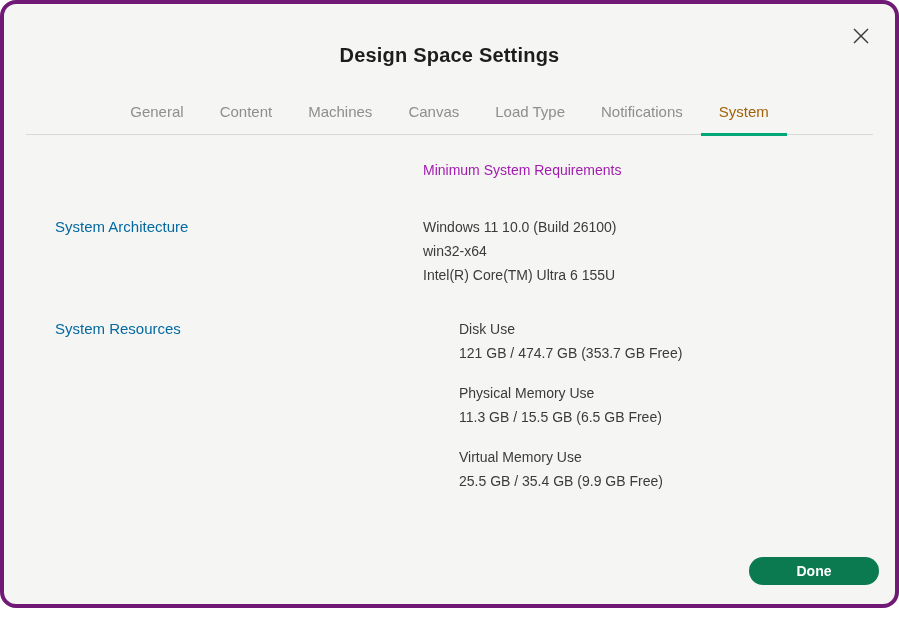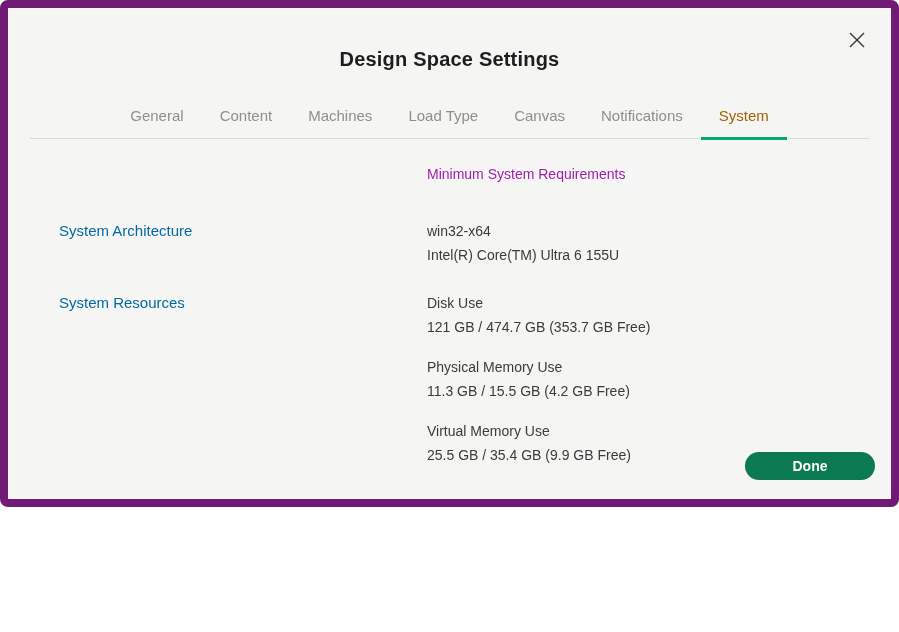--- a/index.html
+++ b/index.html
@@ -2,24 +2,24 @@
 <html><head>
 <meta charset="utf-8">
 <style>
   * { margin: 0; padding: 0; box-sizing: border-box; }
   html, body { width: 899px; height: 632px; background: #ffffff; }
   body { font-family: "Liberation Sans", sans-serif; }
 
   .dialog {
     position: relative;
     width: 899px;
-    height: 507px;
+    height: 608px;
     background: #f5f5f3;
-    border: 8px solid #701a75;
-    border-radius: 8px;
+    border: 4px solid #701a75;
+    border-radius: 16px;
     overflow: hidden;
     color: #3b3b3b;
   }
 
   
   .close-btn {
     position: absolute;
     top: 22px;
     right: 24px;
     width: 20px;
@@ -78,21 +78,21 @@
     padding-right: 24px;
     font-size: 14px;
     line-height: 24px;
   }
   .row {
     display: grid;
     grid-template-columns: 368px 1fr;
   }
   .row-link { margin-top: 23px; }
   .row-arch { margin-top: 33px; }
-  .row-res  { margin-top: 24px; }
+  .row-res  { margin-top: 30px; gap: 36px; }
 
   .section-label {
     font-size: 15px;
     color: #0369a1;
   }
   .link {
     color: #a21caf;
     cursor: pointer;
     text-decoration: none;
     font-size: 14px;
@@ -131,53 +131,54 @@
       </svg>
     </span>
   </button>
 
   <div class="title">Design Space Settings</div>
 
   <div class="tabs">
     <div class="tab">General</div>
     <div class="tab">Content</div>
     <div class="tab">Machines</div>
+    <div class="tab">Canvas</div>
     <div class="tab">Load Type</div>
-    <div class="tab">Canvas</div>
     <div class="tab">Notifications</div>
     <div class="tab active">System</div>
   </div>
 
   <div class="content">
 
     <div class="row row-link">
       <div></div>
       <a class="link" href="#">Minimum System Requirements</a>
     </div>
 
     <div class="row row-arch">
       <div class="section-label">System Architecture</div>
       <div>
         <div class="group">
+          <div class="value-line">Windows 11 10.0 (Build 26100)</div>
           <div class="value-line">win32-x64</div>
           <div class="value-line">Intel(R) Core(TM) Ultra 6 155U</div>
         </div>
       </div>
     </div>
 
     <div class="row row-res">
       <div class="section-label">System Resources</div>
       <div>
         <div class="group">
           <div class="value-line">Disk Use</div>
           <div class="value-line">121 GB / 474.7 GB (353.7 GB Free)</div>
         </div>
         <div class="group">
           <div class="value-line">Physical Memory Use</div>
-          <div class="value-line">11.3 GB / 15.5 GB (4.2 GB Free)</div>
+          <div class="value-line">11.3 GB / 15.5 GB (6.5 GB Free)</div>
         </div>
         <div class="group">
           <div class="value-line">Virtual Memory Use</div>
           <div class="value-line">25.5 GB / 35.4 GB (9.9 GB Free)</div>
         </div>
       </div>
     </div>
 
   </div>
 

